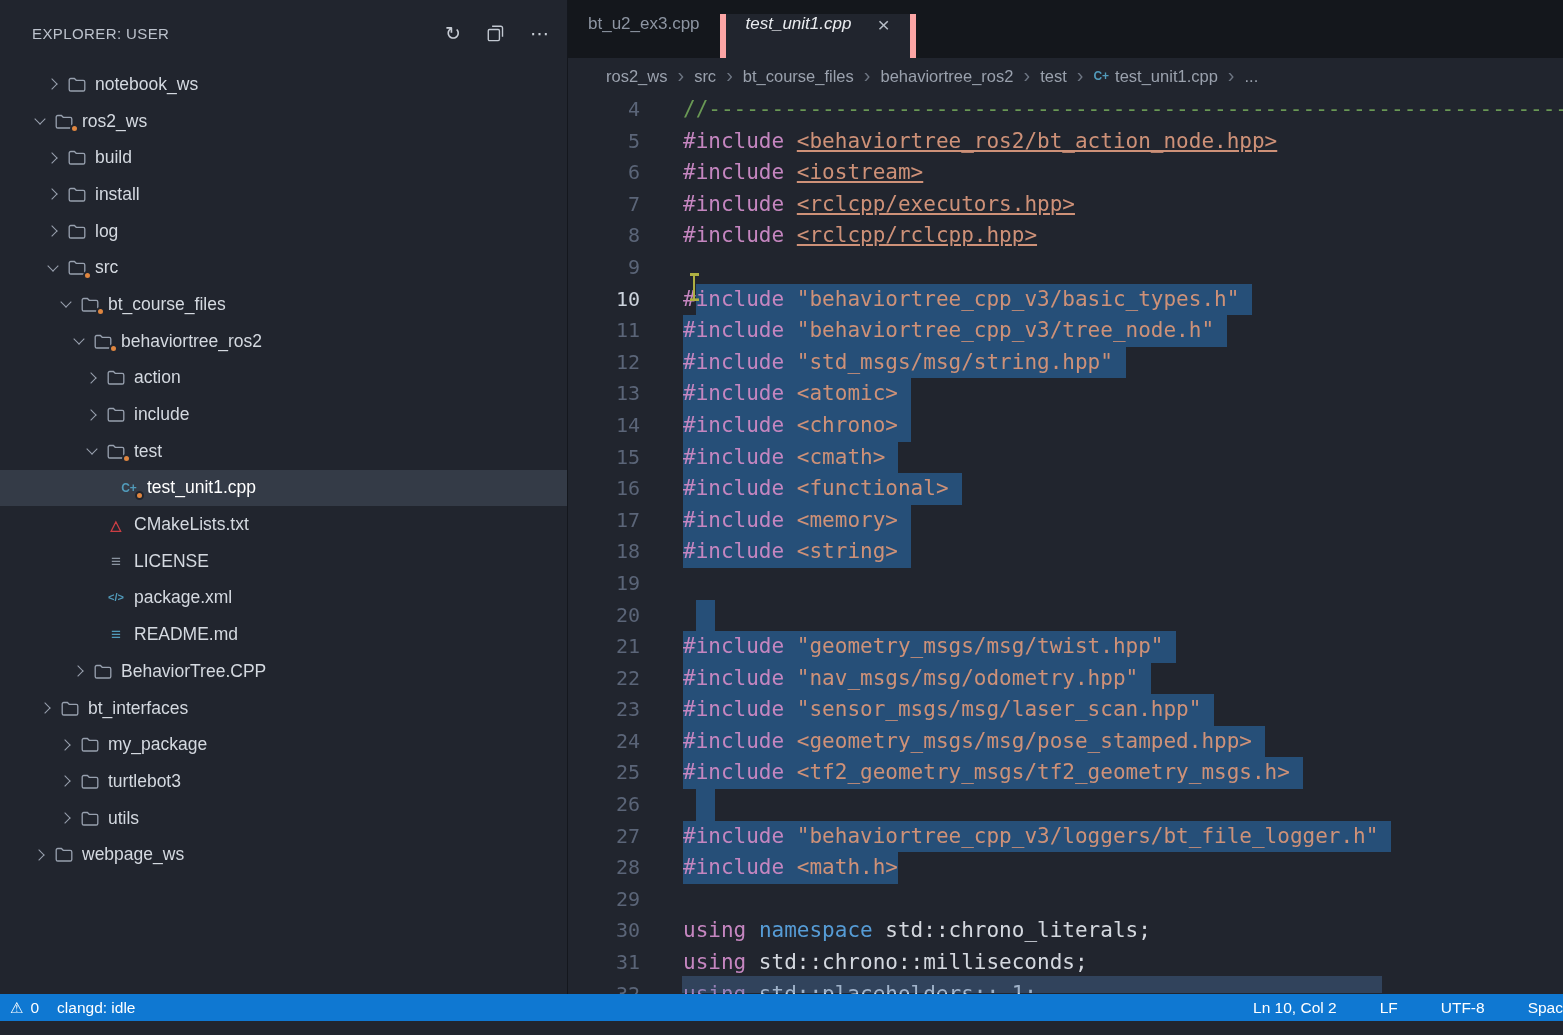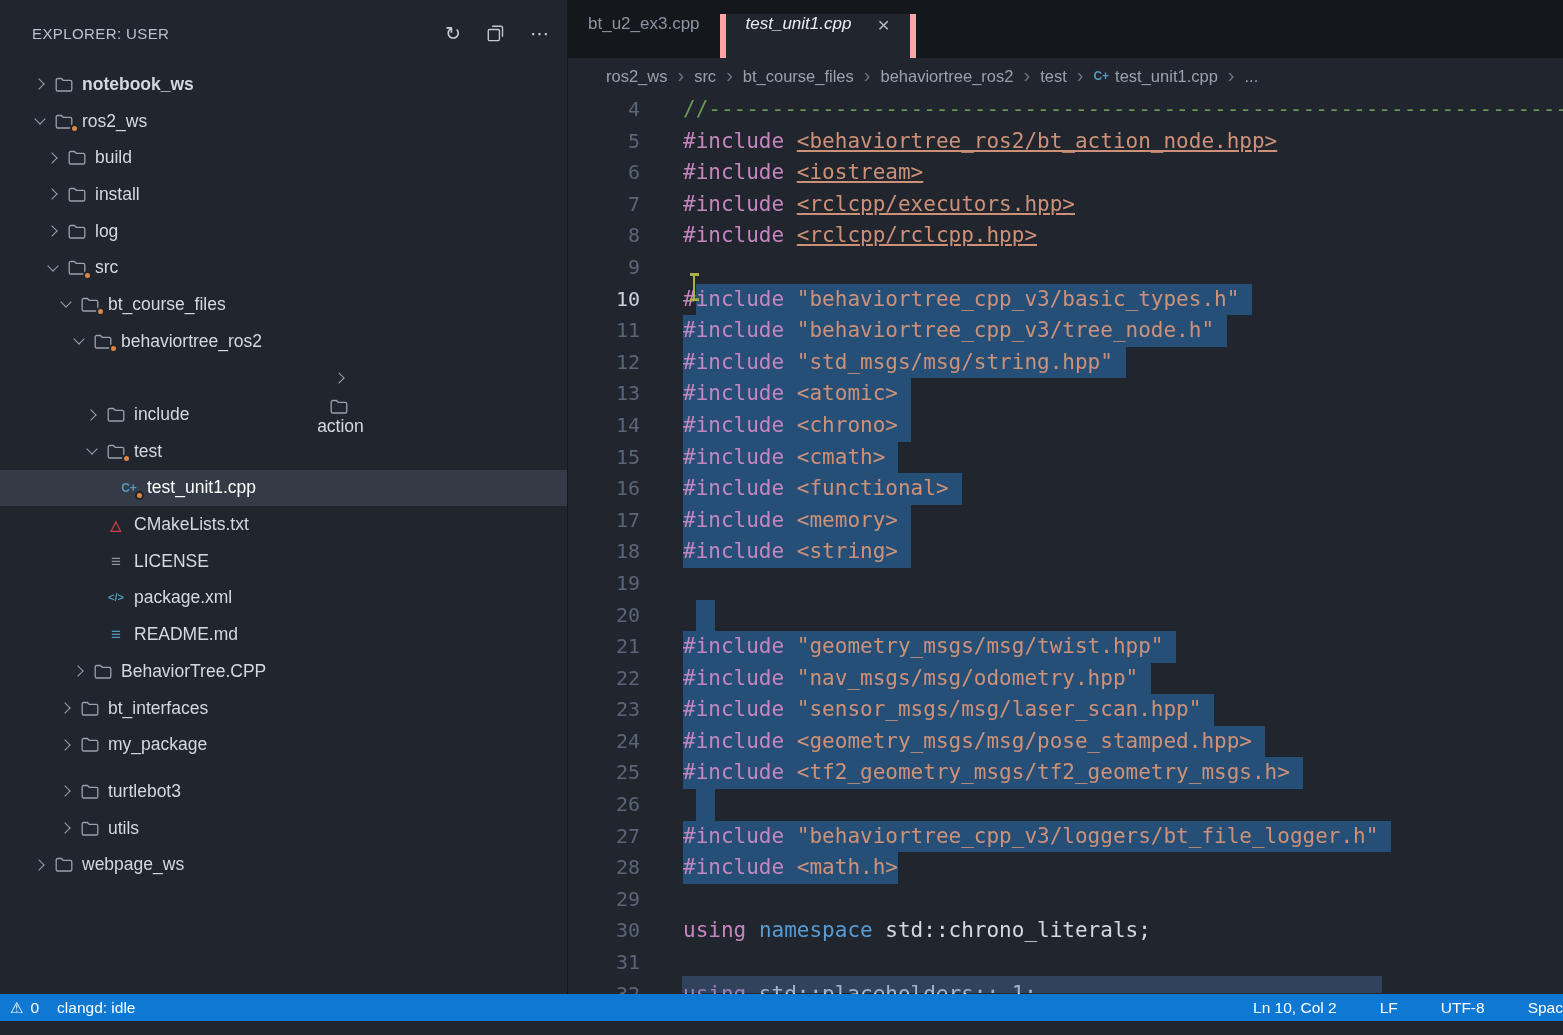--- a/index.html
+++ b/index.html
@@ -100,21 +100,21 @@
             <span class="hicon">
               <svg width="17" height="17" viewBox="0 0 16 16" fill="none">
                 <rect x="1.2" y="4.2" width="10.5" height="10.5" rx="1.2" stroke="#c3c9d2" stroke-width="1.3"></rect>
                 <path d="M4.8 1.2h8.2a1.6 1.6 0 0 1 1.6 1.6V11" stroke="#c3c9d2" stroke-width="1.3"></path>
               </svg>
             </span>
             <span class="hicon">⋯</span>
           </span>
       </div>
       <div class="tree">
-          <div class="trow" style="padding-left: 30px; font-weight: bold;">
+          <div class="trow" style="padding-left: 43px;">
             <span class="chev closed"></span>
             <span class="ticon">
               <svg width="18" height="15" viewBox="0 0 18 15" fill="none">
                 <path d="M1.2 3.1c0-.9.7-1.6 1.6-1.6h3.6l1.8 1.8h7c.9 0 1.6.7 1.6 1.6v7.5c0 .9-.7 1.6-1.6 1.6H2.8c-.9 0-1.6-.7-1.6-1.6V3.1z" stroke="#98a1af" stroke-width="1.3"></path>
               </svg>
             </span>
             <span class="tlabel">notebook_ws</span>
           </div>
           <div class="trow" style="padding-left: 30px;">
             <span class="chev open"></span>
@@ -176,21 +176,21 @@
           <div class="trow" style="padding-left: 69px;">
             <span class="chev open"></span>
             <span class="ticon">
               <svg width="18" height="15" viewBox="0 0 18 15" fill="none">
                 <path d="M1.2 3.1c0-.9.7-1.6 1.6-1.6h3.6l1.8 1.8h7c.9 0 1.6.7 1.6 1.6v7.5c0 .9-.7 1.6-1.6 1.6H2.8c-.9 0-1.6-.7-1.6-1.6V3.1z" stroke="#98a1af" stroke-width="1.3"></path>
               </svg>
               <span class="dot"></span>
             </span>
             <span class="tlabel">behaviortree_ros2</span>
           </div>
-          <div class="trow" style="padding-left: 114px; flex-direction: column;">
+          <div class="trow" style="padding-left: 82px;">
             <span class="chev closed"></span>
             <span class="ticon">
               <svg width="18" height="15" viewBox="0 0 18 15" fill="none">
                 <path d="M1.2 3.1c0-.9.7-1.6 1.6-1.6h3.6l1.8 1.8h7c.9 0 1.6.7 1.6 1.6v7.5c0 .9-.7 1.6-1.6 1.6H2.8c-.9 0-1.6-.7-1.6-1.6V3.1z" stroke="#98a1af" stroke-width="1.3"></path>
               </svg>
             </span>
             <span class="tlabel">action</span>
           </div>
           <div class="trow" style="padding-left: 82px;">
             <span class="chev closed"></span>
@@ -249,39 +249,39 @@
           </div>
           <div class="trow" style="padding-left: 69px;">
             <span class="chev closed"></span>
             <span class="ticon">
               <svg width="18" height="15" viewBox="0 0 18 15" fill="none">
                 <path d="M1.2 3.1c0-.9.7-1.6 1.6-1.6h3.6l1.8 1.8h7c.9 0 1.6.7 1.6 1.6v7.5c0 .9-.7 1.6-1.6 1.6H2.8c-.9 0-1.6-.7-1.6-1.6V3.1z" stroke="#98a1af" stroke-width="1.3"></path>
               </svg>
             </span>
             <span class="tlabel">BehaviorTree.CPP</span>
           </div>
-          <div class="trow" style="padding-left: 56px; align-items: center;">
+          <div class="trow" style="padding-left: 36px; align-items: center;">
             <span class="chev closed"></span>
             <span class="ticon">
               <svg width="18" height="15" viewBox="0 0 18 15" fill="none">
                 <path d="M1.2 3.1c0-.9.7-1.6 1.6-1.6h3.6l1.8 1.8h7c.9 0 1.6.7 1.6 1.6v7.5c0 .9-.7 1.6-1.6 1.6H2.8c-.9 0-1.6-.7-1.6-1.6V3.1z" stroke="#98a1af" stroke-width="1.3"></path>
               </svg>
             </span>
             <span class="tlabel">bt_interfaces</span>
           </div>
           <div class="trow" style="padding-left: 56px;">
             <span class="chev closed"></span>
             <span class="ticon">
               <svg width="18" height="15" viewBox="0 0 18 15" fill="none">
                 <path d="M1.2 3.1c0-.9.7-1.6 1.6-1.6h3.6l1.8 1.8h7c.9 0 1.6.7 1.6 1.6v7.5c0 .9-.7 1.6-1.6 1.6H2.8c-.9 0-1.6-.7-1.6-1.6V3.1z" stroke="#98a1af" stroke-width="1.3"></path>
               </svg>
             </span>
             <span class="tlabel">my_package</span>
           </div>
-          <div class="trow" style="padding-left: 56px; margin-top: 10px;">
+          <div class="trow" style="padding-left: 56px;">
             <span class="chev closed"></span>
             <span class="ticon">
               <svg width="18" height="15" viewBox="0 0 18 15" fill="none">
                 <path d="M1.2 3.1c0-.9.7-1.6 1.6-1.6h3.6l1.8 1.8h7c.9 0 1.6.7 1.6 1.6v7.5c0 .9-.7 1.6-1.6 1.6H2.8c-.9 0-1.6-.7-1.6-1.6V3.1z" stroke="#98a1af" stroke-width="1.3"></path>
               </svg>
             </span>
             <span class="tlabel">turtlebot3</span>
           </div>
           <div class="trow" style="padding-left: 56px;">
             <span class="chev closed"></span>
@@ -450,20 +450,21 @@
           <div class="cline">
             <span class="lnum">29</span>
             <span class="lbody"></span>
           </div>
           <div class="cline">
             <span class="lnum">30</span>
             <span class="lbody"><span class="tok-kw">using</span><span class="tok-plain"> </span><span class="tok-kw2">namespace</span><span class="tok-plain"> std::chrono_literals;</span></span>
           </div>
           <div class="cline">
             <span class="lnum">31</span>
+            <span class="lbody"><span class="tok-kw">using</span><span class="tok-plain"> std::chrono::milliseconds;</span></span>
           </div>
           <div class="cline">
             <span class="lnum">32</span>
             <span class="lbody"><span class="tok-kw">using</span><span class="tok-plain"> std::placeholders::_1;</span></span>
           </div>
         </div>
       <div class="hscroll"></div>
     </section>
   </div>
 

